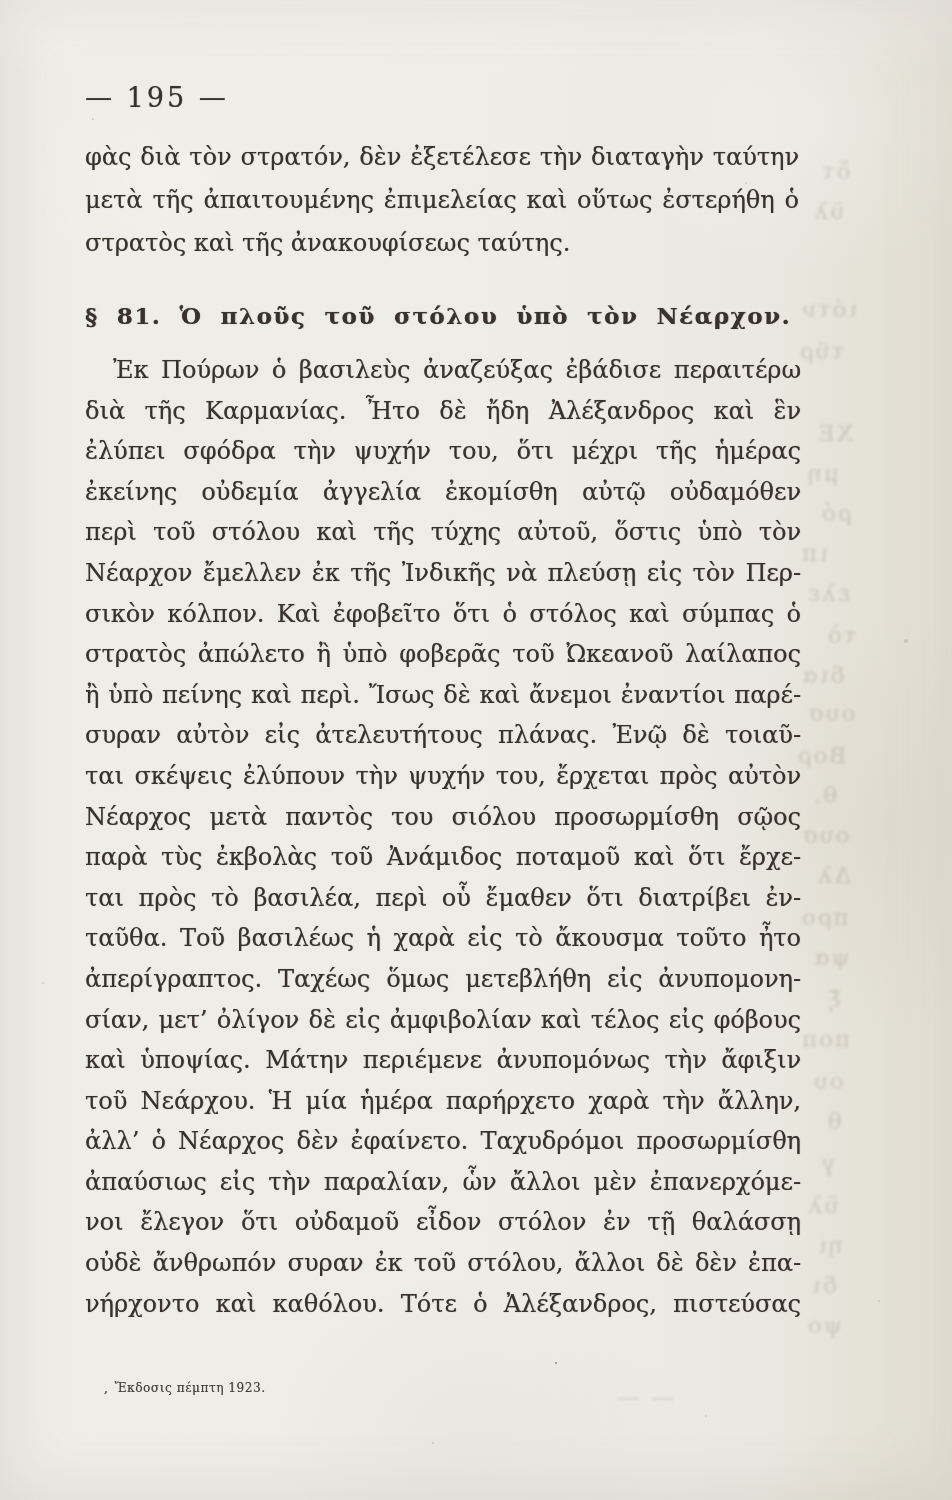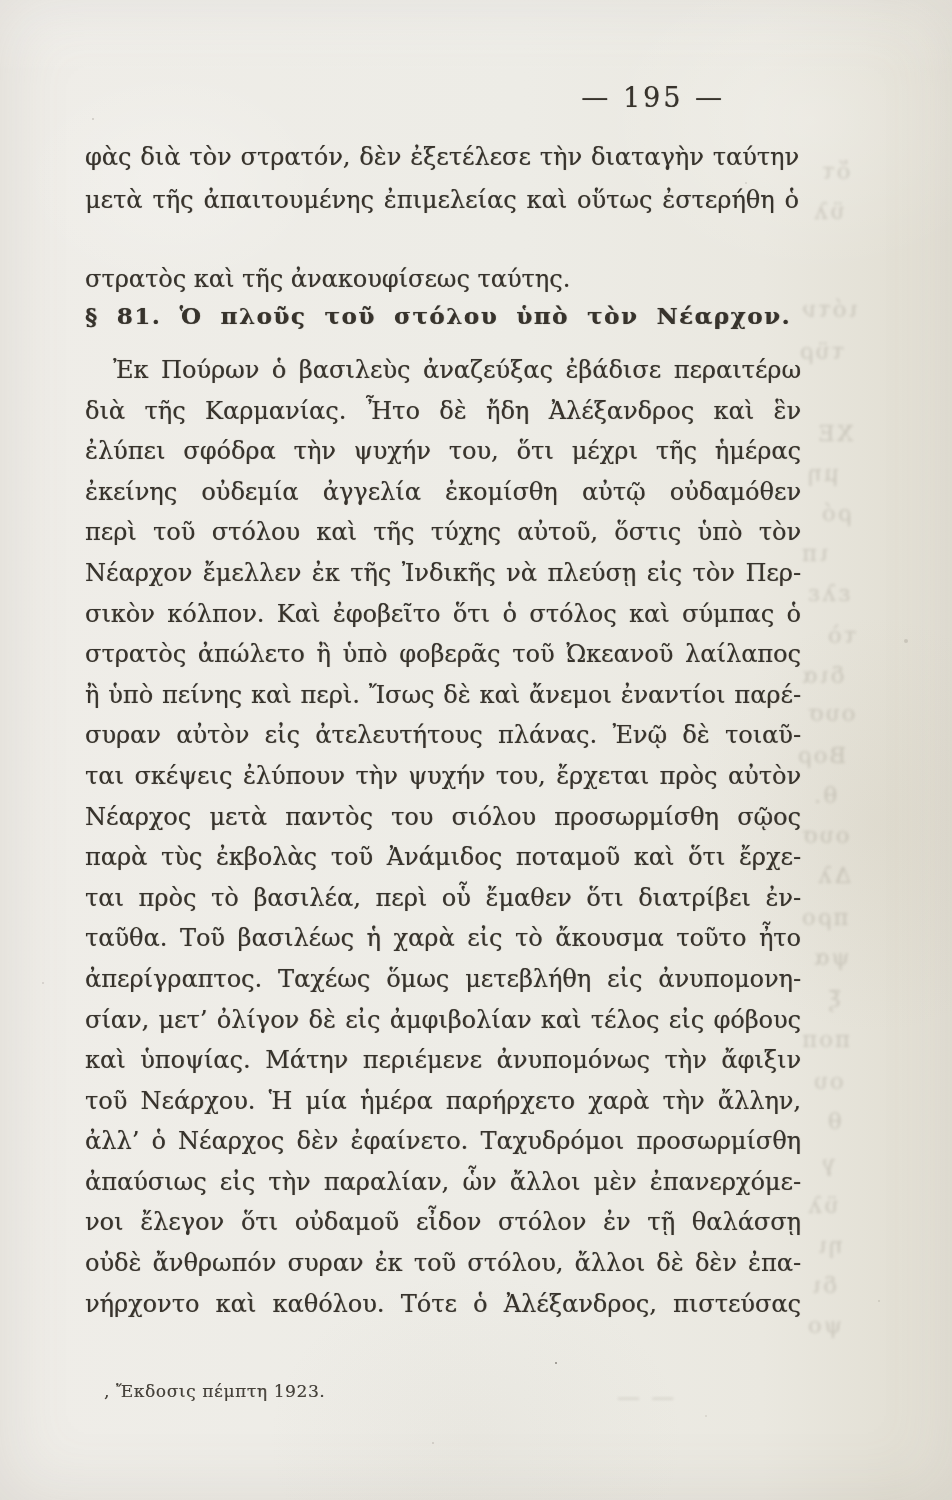--- a/index.html
+++ b/index.html
@@ -44,54 +44,54 @@
     transform:scaleX(-1);
     filter:blur(1.6px);
     color:rgba(108,101,86,0.55);
     opacity:.42;
     font-size:23px;
     letter-spacing:2px;
     white-space:nowrap;
   }
   .pagenum{
     position:absolute;top:82px;left:85px;width:640px;
-    text-align:right;
+    text-align:left;
     font-size:27px;letter-spacing:3px;
     text-shadow:0.3px 0.3px 0.7px rgba(55,48,40,0.6);
   }
   .tline{
     text-align:justify;
     -moz-text-align-last:justify;
     text-align-last:justify;
     text-justify:inter-word;
     text-shadow:0.3px 0.3px 0.7px rgba(55,48,40,0.55);
   }
   .intro{
     position:absolute;top:136px;left:85px;width:714px;
     font-size:24px;line-height:43px;
   }
-  .intro .tline:last-child{ text-align-last:left;margin-top:36px; }
+  .intro .tline:last-child{ text-align-last:left; }
   .heading{
     position:absolute;top:302px;left:85px;width:706px;
     font-size:23px;font-weight:bold;
     letter-spacing:1.5px;
     text-align:justify;
     -moz-text-align-last:justify;
     text-align-last:justify;
     text-shadow:0.4px 0.4px 0.8px rgba(45,40,33,0.6);
     white-space:nowrap;
   }
   .bodytext{
     position:absolute;top:350px;left:85px;width:716px;
     font-size:24px;line-height:40.6px;
   }
   .bodytext .tline:first-child{ text-indent:28px; }
   .footnote{
     position:absolute;top:1381px;left:104px;
-    font-size:17px;letter-spacing:0.6px;
+    font-size:12px;letter-spacing:0.6px;
     color:#45413a;
     text-shadow:0.3px 0.3px 0.6px rgba(60,52,44,0.5);
   }
   .footnote .mark{margin-right:6px;}
 </style>
 </head>
 <body>
 
 <div class="scan">
   <div class="grain"></div>

